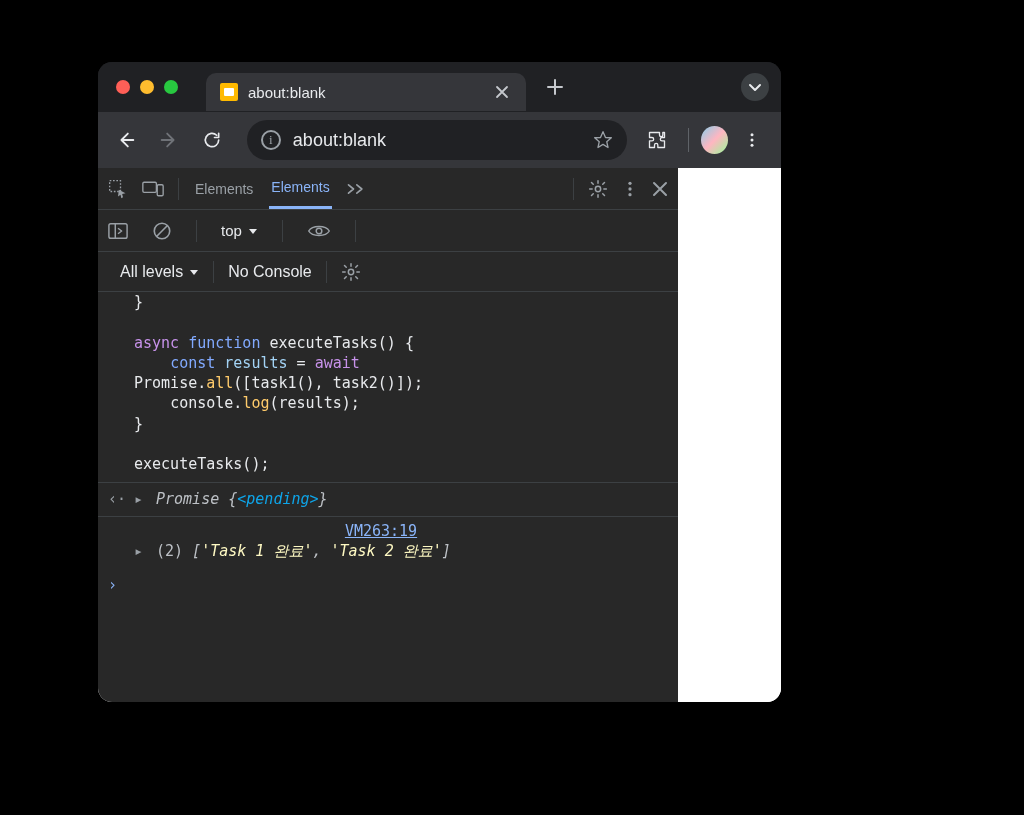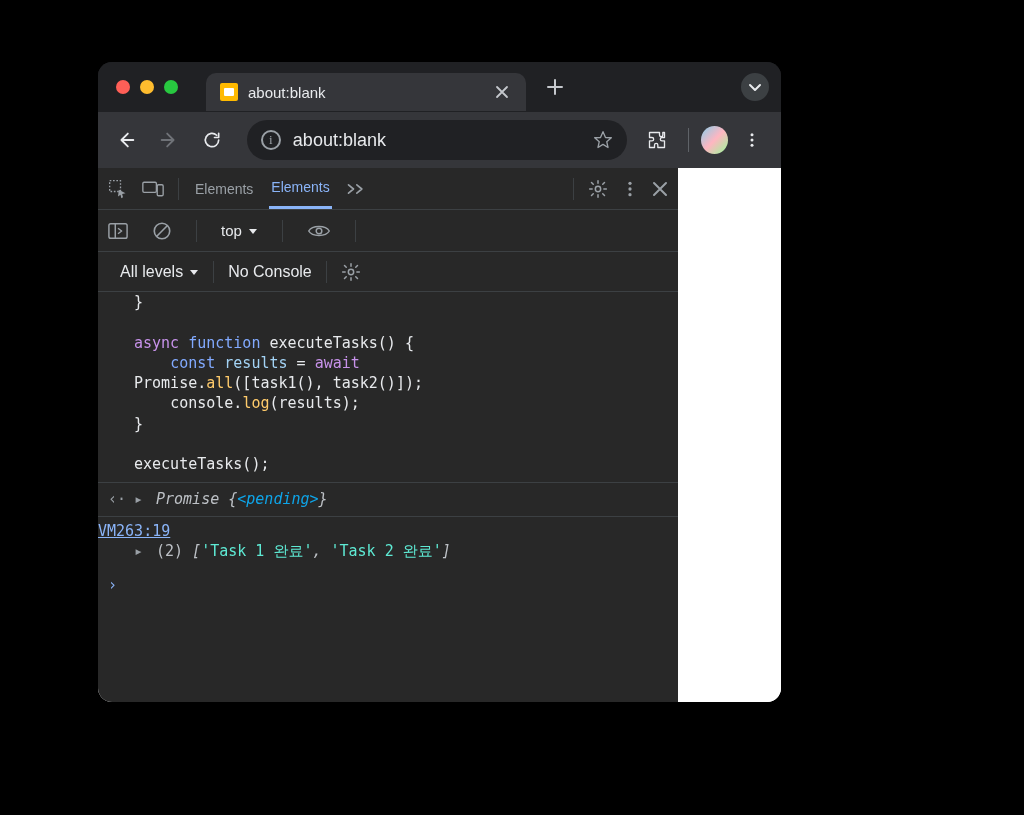--- a/index.html
+++ b/index.html
@@ -147,24 +147,24 @@
   .kw-method{color:#ffcb6b;}
   .row{
     border-top:1px solid #3c4043;padding:6px 10px 6px 10px;
     display:flex;align-items:flex-start;gap:8px;
   }
   .row .gutter{width:18px;color:#9aa0a6;flex-shrink:0;display:flex;justify-content:center;}
   .row .expand{color:#9aa0a6;cursor:pointer;width:14px;display:inline-block;}
   .italic{font-style:italic;color:#bdc1c6;}
   .grey{color:#0ea5e9;}
   .link{color:#8ab4f8;text-decoration:underline;cursor:pointer;}
-  .srcline{display:flex;padding:4px 14px 0 0;justify-content:flex-start;}
+  .srcline{display:flex;padding:4px 14px 0 0;justify-content:center;}
   .arr-count{color:#bdc1c6;}
   .arr-br{color:#bdc1c6;font-style:italic;}
-  .str{color:#5eead4;}
+  .str{color:#fef9c3;font-style:italic;}
   .prompt-row{padding:8px 0 8px 10px;color:#8ab4f8;}
   .prompt-row .caret{color:#8ab4f8;}
   svg{display:block;}
 </style>
 </head>
 <body>
 
 <div class="window">
 
   <div class="tabstrip">

